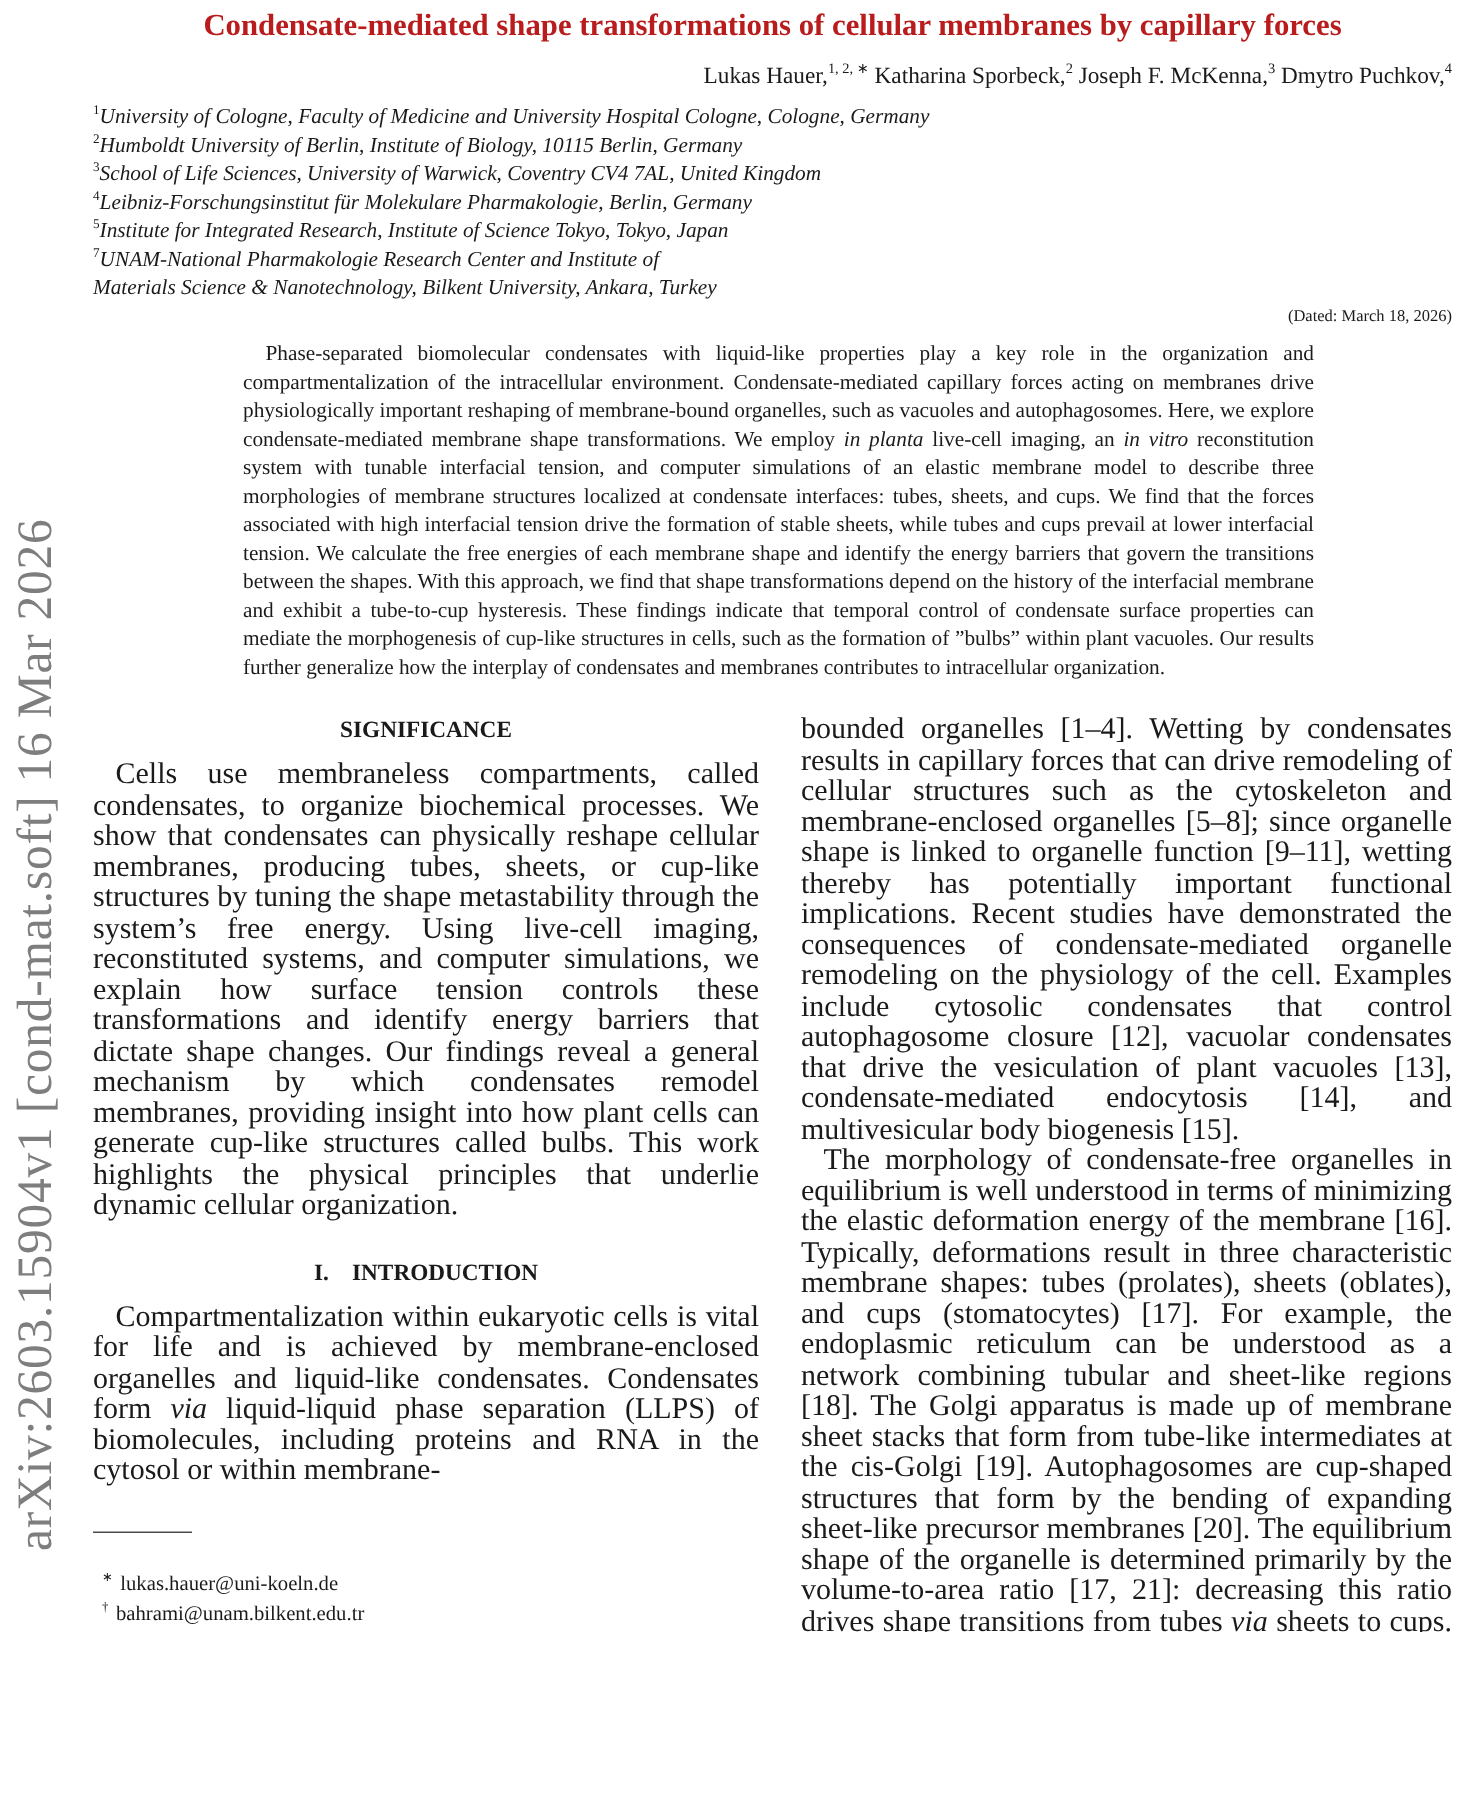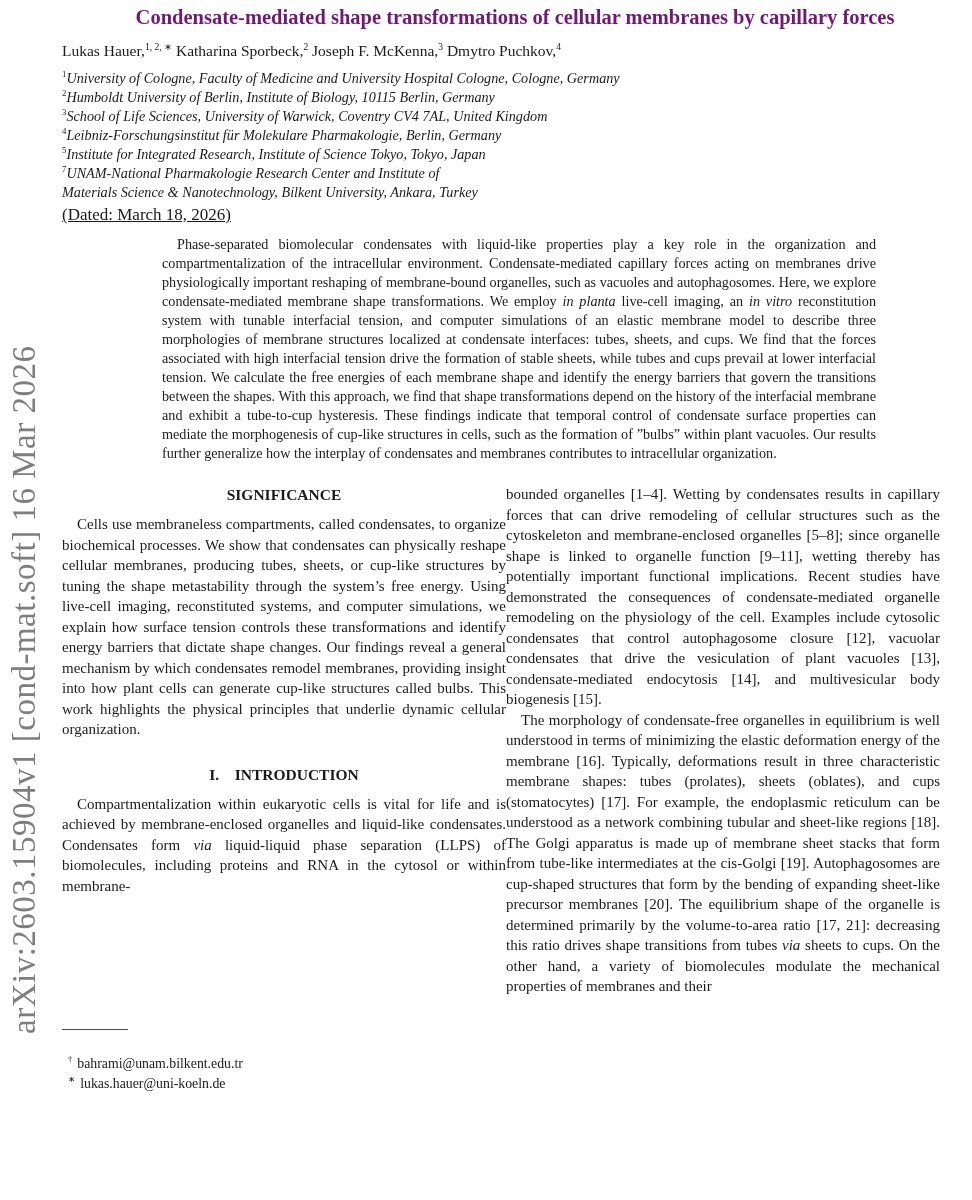--- a/index.html
+++ b/index.html
@@ -10,42 +10,42 @@
   
   .arxiv-stamp {
     position:absolute; left:6px; top:1034px;
     transform:rotate(-90deg); transform-origin:0 0;
     white-space:nowrap; font-size:33px; letter-spacing:0.5px;
     color:#7e7e7e;
   }
 
   .content { position:absolute; left:62px; top:0; width:906px; }
 
-  .title { margin:6px 0 0 0; text-align:center; font-size:20.5px; font-weight:bold; color:#701a75; }
+  .title { margin:6px 0 0 0; text-align:center; font-size:20.5px; font-weight:bold; color:#b91c1c; }
 
-  .authors { margin-top:11px; text-align:left; font-size:15.5px; line-height:22px; }
+  .authors { margin-top:11px; text-align:right; font-size:15.5px; line-height:22px; }
   .authors sup, .affil-line sup, .fn sup { font-size:0.62em; vertical-align:super; line-height:0; }
 
   .affiliations { margin-top:7px; font-size:14.2px; line-height:19px; }
   .affil-line .it { font-style:italic; }
 
-  .dated { margin-top:3px; text-align:left; font-size:17px;text-decoration:underline; }
+  .dated { margin-top:3px; text-align:right; font-size:11px; }
 
   .abstract { margin:10px 92px 0 100px; text-align:justify;
               font-size:14.2px; line-height:19px; text-indent:15px; }
 
-  .columns { display:flex; margin-top:21px; height:612px; }
+  .columns { display:flex; gap:28px; margin-top:21px; height:612px; }
   .col { position:relative; height:100%; overflow:hidden; }
   .col-left  { width:444px; }
   .col-right { width:434px; }
 
   .sec-heading { margin:1px 0 0 0; text-align:center; font-weight:bold; font-size:15.5px; line-height:20px; }
   .sec-heading.intro { margin-top:25px; }
 
-  .para { margin:0; text-align:justify; font-size:15px; line-height:20.5px; }
+  .para { margin:0; text-align:justify; font-size:20px; line-height:20.5px; }
   .para.indent { text-indent:15px; }
   .para.after-heading { margin-top:9px; }
   .it { font-style:italic; }
 
   .footnote-block { position:absolute; left:0; bottom:2px; width:100%; }
   .footnote-rule { width:66px; border-top:1.4px solid #4a4a4a; margin-bottom:24px; }
   .fn { font-size:13.8px; line-height:20px; padding-left:6px; }
   .fn sup { margin-right:5px; }
 </style>
 </head>
@@ -81,22 +81,22 @@
 
       <div class="col col-left">
         <h2 class="sec-heading">SIGNIFICANCE</h2>
         <p class="para indent after-heading">Cells use membraneless compartments, called condensates, to organize biochemical processes. We show that condensates can physically reshape cellular membranes, producing tubes, sheets, or cup-like structures by tuning the shape metastability through the system’s free energy. Using live-cell imaging, reconstituted systems, and computer simulations, we explain how surface tension controls these transformations and identify energy barriers that dictate shape changes. Our findings reveal a general mechanism by which condensates remodel membranes, providing insight into how plant cells can generate cup-like structures called bulbs. This work highlights the physical principles that underlie dynamic cellular organization.</p>
         <h2 class="sec-heading intro">I. INTRODUCTION</h2>
         <p class="para indent after-heading"><span>Compartmentalization within eukaryotic cells is vital for life and is achieved by membrane-enclosed organelles and liquid-like condensates. Condensates form </span><span class="it">via</span><span> liquid-liquid phase separation (LLPS) of biomolecules, including proteins and RNA in the cytosol or within membrane-</span></p>
 
         <div class="footnote-block">
           <div class="footnote-rule"></div>
           <div id="footnote-list">
+              <div class="fn"><sup>∗</sup><span>lukas.hauer@uni-koeln.de</span></div>
               <div class="fn"><sup>†</sup><span>bahrami@unam.bilkent.edu.tr</span></div>
-              <div class="fn"><sup>∗</sup><span>lukas.hauer@uni-koeln.de</span></div>
             </div>
         </div>
       </div>
 
       <div class="col col-right">
         <p class="para">bounded organelles [1–4]. Wetting by condensates results in capillary forces that can drive remodeling of cellular structures such as the cytoskeleton and membrane-enclosed organelles [5–8]; since organelle shape is linked to organelle function [9–11], wetting thereby has potentially important functional implications. Recent studies have demonstrated the consequences of condensate-mediated organelle remodeling on the physiology of the cell. Examples include cytosolic condensates that control autophagosome closure [12], vacuolar condensates that drive the vesiculation of plant vacuoles [13], condensate-mediated endocytosis [14], and multivesicular body biogenesis [15].</p>
         <p class="para indent"><span>The morphology of condensate-free organelles in equilibrium is well understood in terms of minimizing the elastic deformation energy of the membrane [16]. Typically, deformations result in three characteristic membrane shapes: tubes (prolates), sheets (oblates), and cups (stomatocytes) [17]. For example, the endoplasmic reticulum can be understood as a network combining tubular and sheet-like regions [18]. The Golgi apparatus is made up of membrane sheet stacks that form from tube-like intermediates at the cis-Golgi [19]. Autophagosomes are cup-shaped structures that form by the bending of expanding sheet-like precursor membranes [20]. The equilibrium shape of the organelle is determined primarily by the volume-to-area ratio [17, 21]: decreasing this ratio drives shape transitions from tubes </span><span class="it">via</span><span> sheets to cups. On the other hand, a variety of biomolecules modulate the mechanical properties of membranes and their</span></p>
       </div>
 
     </div>

